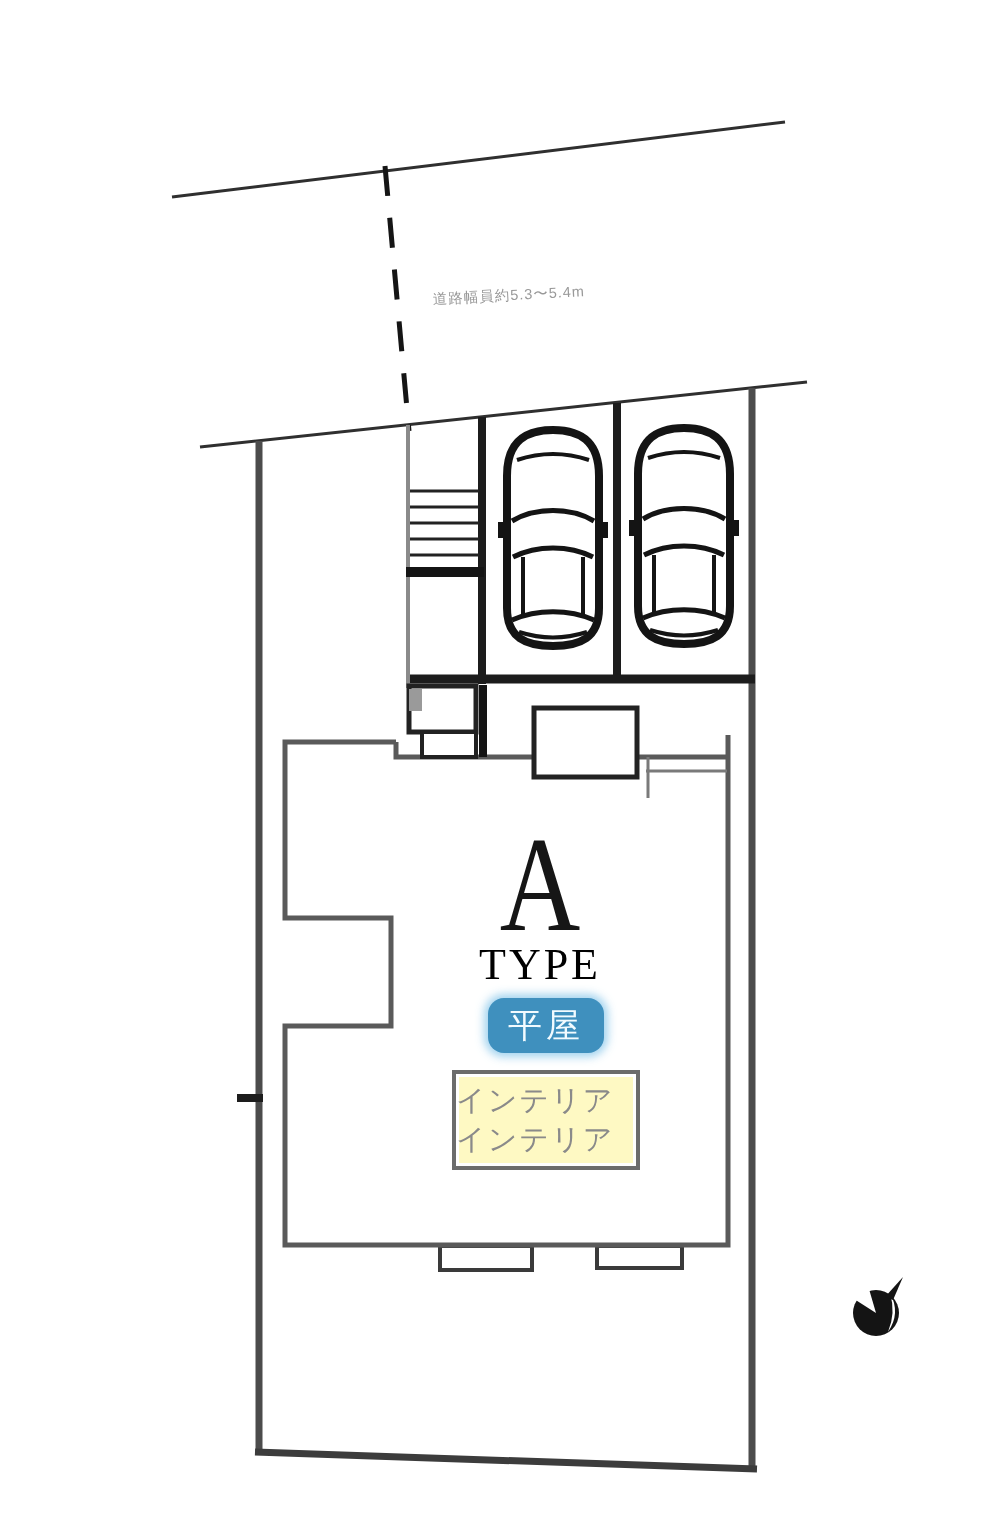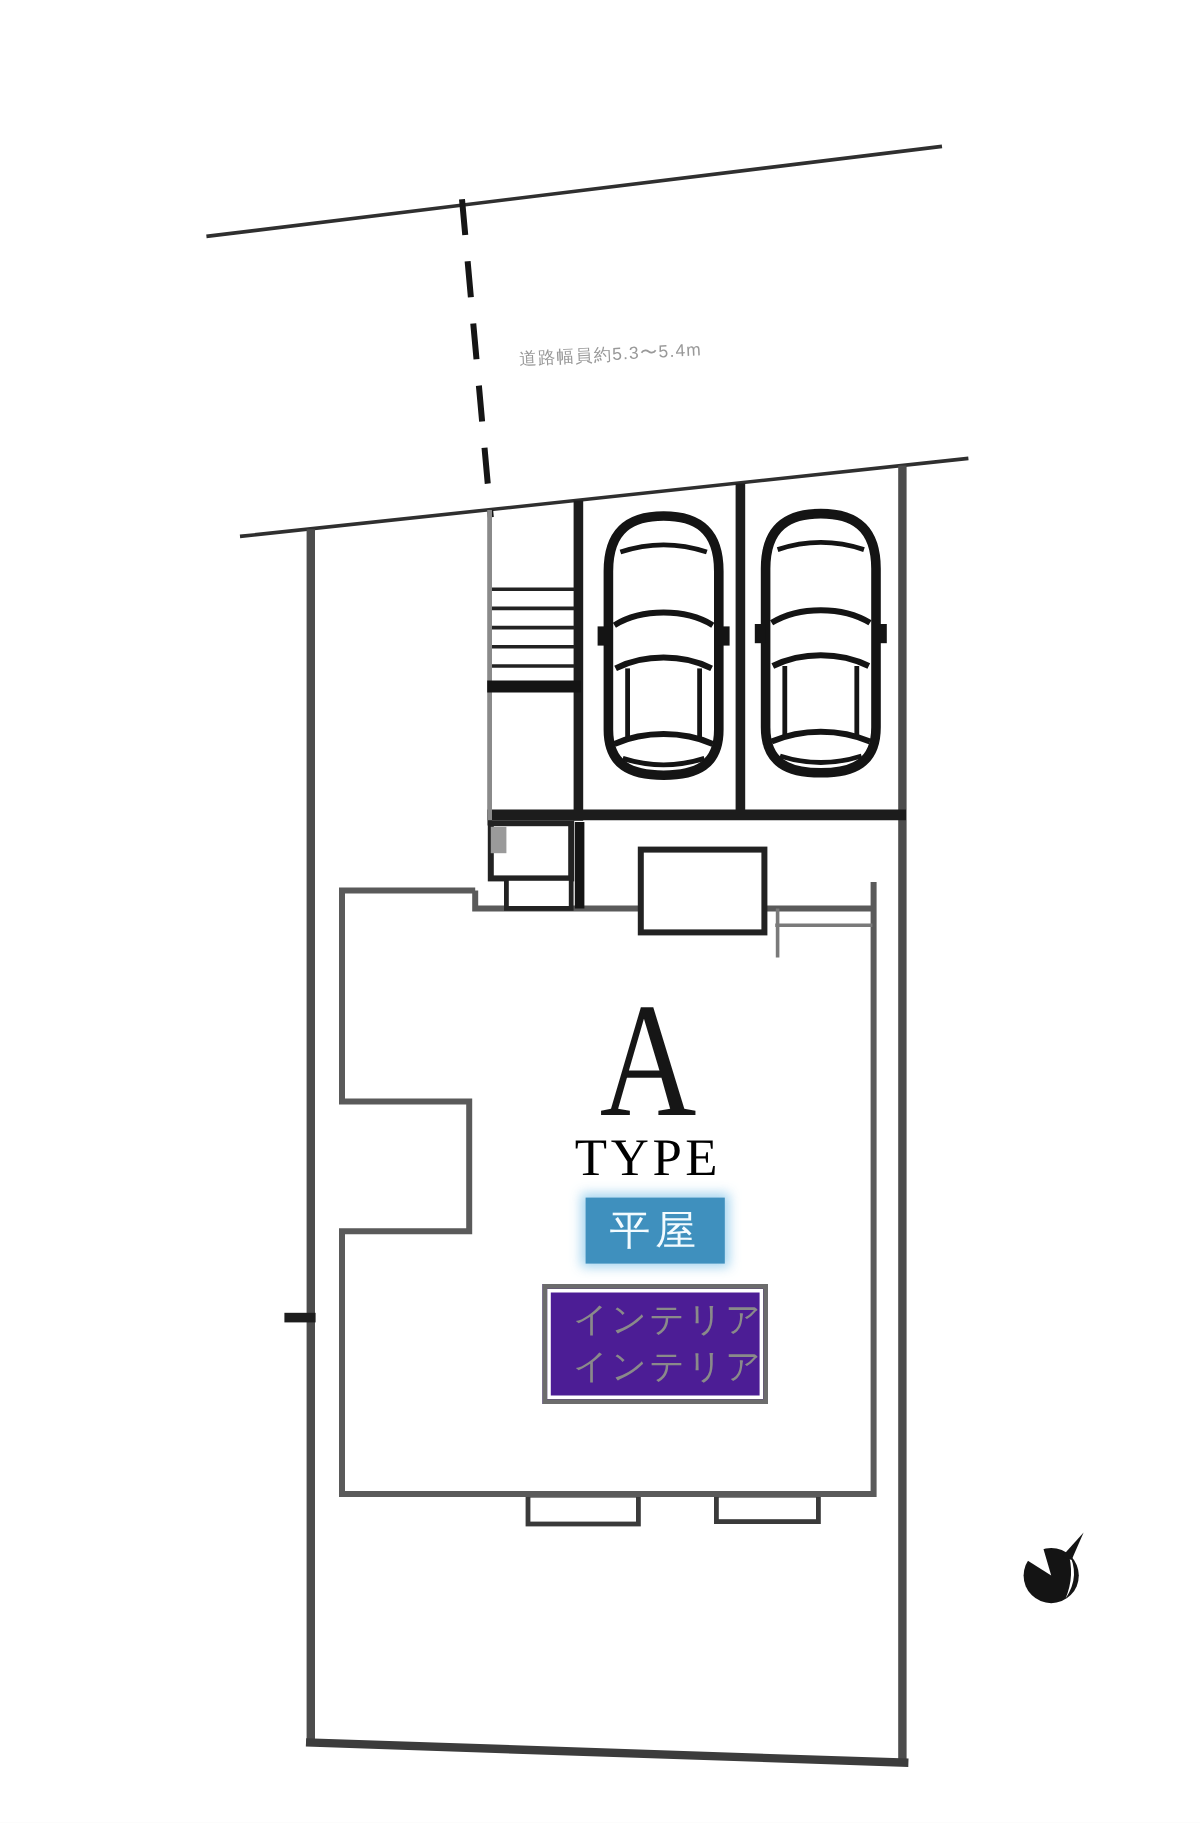--- a/index.html
+++ b/index.html
@@ -19,26 +19,27 @@
     left:440px;top:943px;width:200px;text-align:center;
     font-family:"Liberation Serif", serif;font-size:44px;line-height:1;
     color:#000000;letter-spacing:3px;
   }
   #story-badge{
     left:488px;top:998px;width:116px;height:55px;
     background:#3f90be;color:#f2fbff;
     display:flex;align-items:center;justify-content:center;
     font-size:34px;letter-spacing:4px;
     box-shadow:0 0 9px 4px rgba(148,205,236,.85);
+    border-radius:16px;
   }
   #select-box{
     left:452px;top:1070px;width:188px;height:100px;box-sizing:border-box;
-    background:#4c1d95;border:4px solid #6c6c6c;
+    background:#fef9c3;border:4px solid #6c6c6c;
     box-shadow:inset 0 0 0 3px #ffffff;
-    display:flex;flex-direction:column;align-items:flex-end;justify-content:center;
+    display:flex;flex-direction:column;align-items:flex-start;justify-content:center;
     color:#8a8a8a;font-size:29px;letter-spacing:2px;line-height:1.35;
     text-align:center;
   }
   .road-label-text{
     font-family:"Liberation Sans", sans-serif;
     font-size:14.5px;fill:#999999;letter-spacing:1px;
   }
 </style>
 </head>
 <body>

